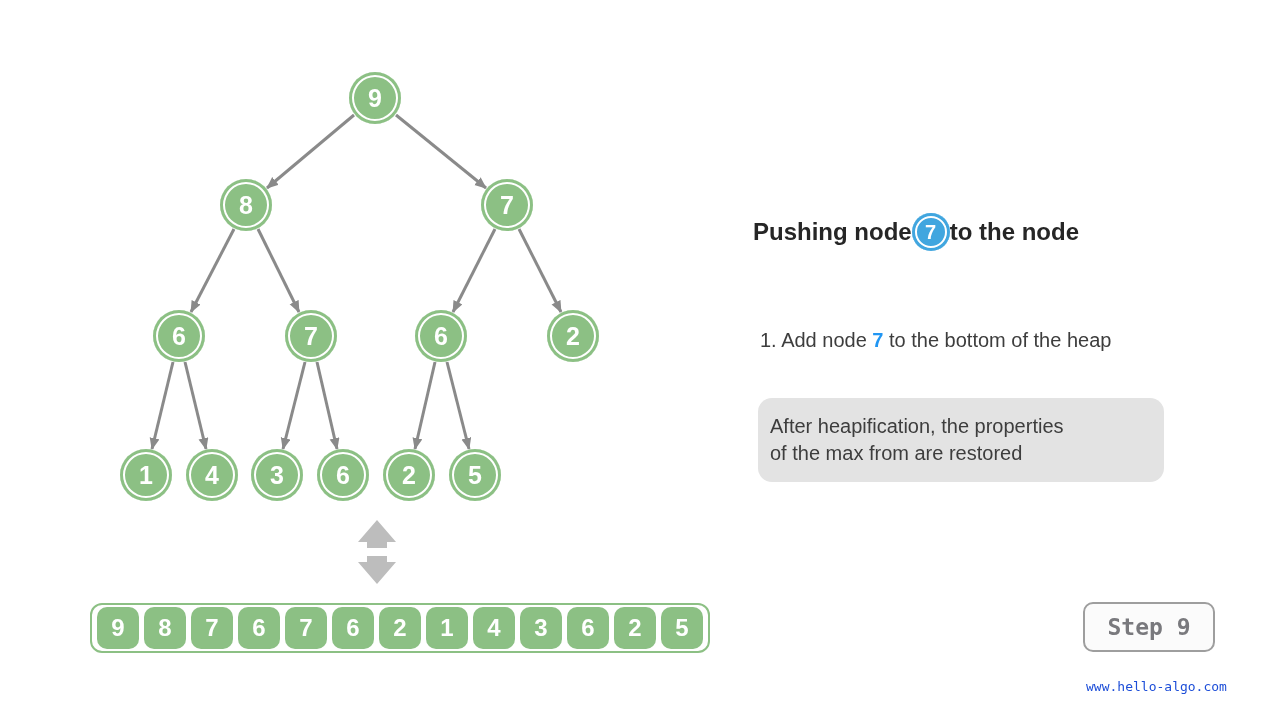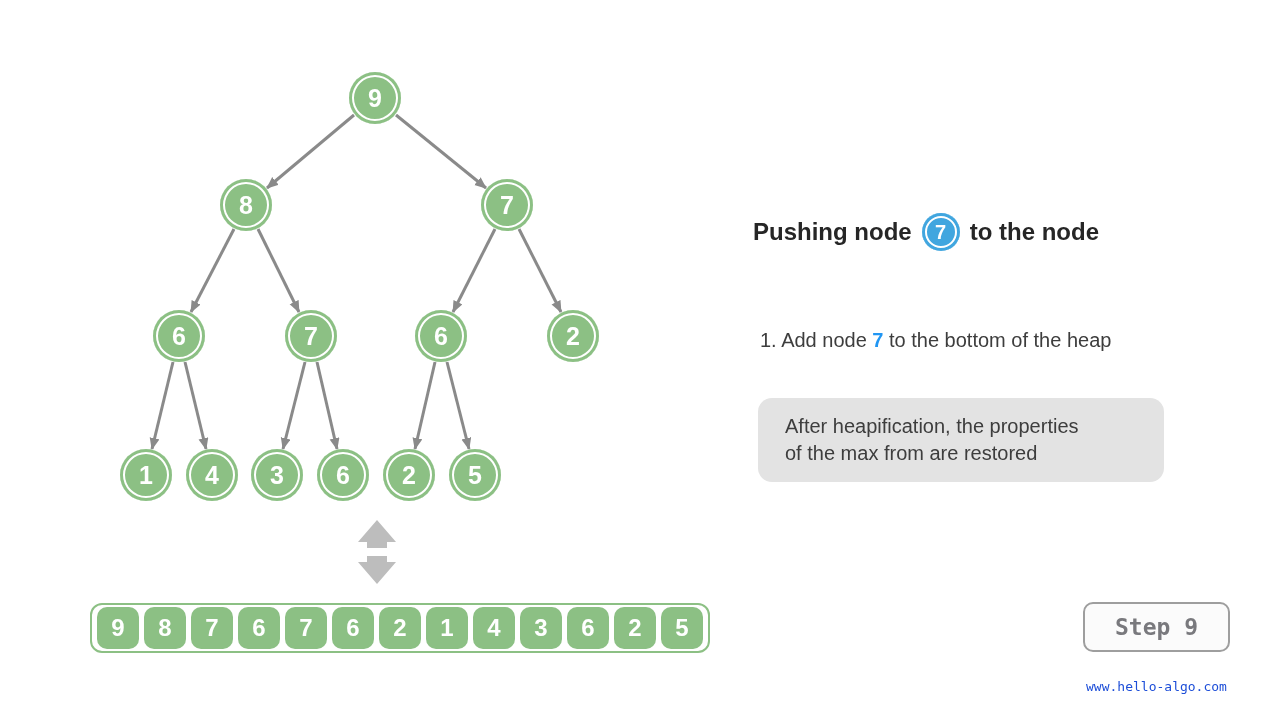--- a/index.html
+++ b/index.html
@@ -27,38 +27,38 @@
   }
   .acell {
     width: 42px; height: 42px; border-radius: 10px; background: #8CC084;
     display: flex; align-items: center; justify-content: center;
     color: #ffffff; font-size: 24px; font-weight: bold;
   }
 
   
   .title-row {
     position: absolute; left: 753px; top: 211px; height: 42px;
-    display: flex; align-items: center; gap: 10px;
+    display: flex; align-items: center; 
   }
   .title-text { font-size: 24px; font-weight: bold; color: #262626; }
   .title-node {
     width: 38px; height: 38px; border-radius: 50%; background: #41A6DF;
     box-shadow: inset 0 0 0 3px #41A6DF, inset 0 0 0 5px #ffffff;
     display: flex; align-items: center; justify-content: center;
     color: #fff; font-size: 20px; font-weight: bold;
   }
   .instr { position: absolute; left: 760px; font-size: 20px; color: #3d3d3d; }
   .instr .hl { color: #2196F3; font-weight: bold; }
   .note-box {
     position: absolute; left: 758px; top: 398px; width: 406px; height: 84px;
     background: #E3E3E3; border-radius: 14px;
-    padding: 15px 0 0 27px; font-size: 20px; line-height: 27px; color: #3d3d3d;
+    padding: 15px 0 0 12px; font-size: 20px; line-height: 27px; color: #3d3d3d;
   }
   .step-box {
-    position: absolute; left: 1083px; top: 602px; width: 147px; height: 50px;
+    position: absolute; left: 1083px; top: 602px; width: 132px; height: 50px;
     border: 2px solid #9e9e9e; border-radius: 10px; background: #fbfbfb;
     display: flex; align-items: center; justify-content: center;
     font-family: "DejaVu Sans Mono", monospace; font-weight: bold;
     font-size: 23px; color: #79797d;
   }
   .watermark {
     position: absolute; left: 1078px; top: 679px; width: 157px; text-align: center;
     font-family: "DejaVu Sans Mono", monospace; font-size: 13px; color: #1d4ed8;
   }
 </style>

